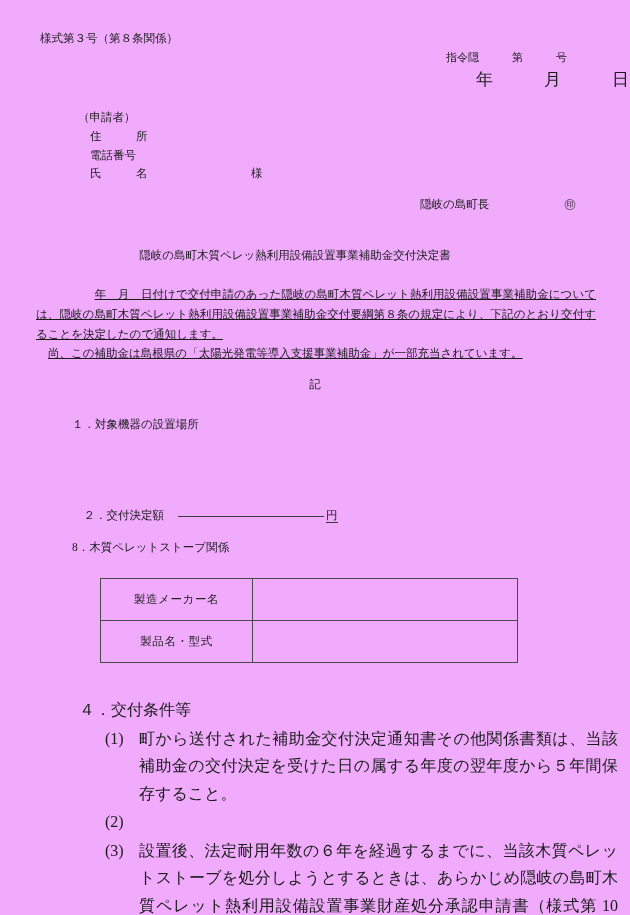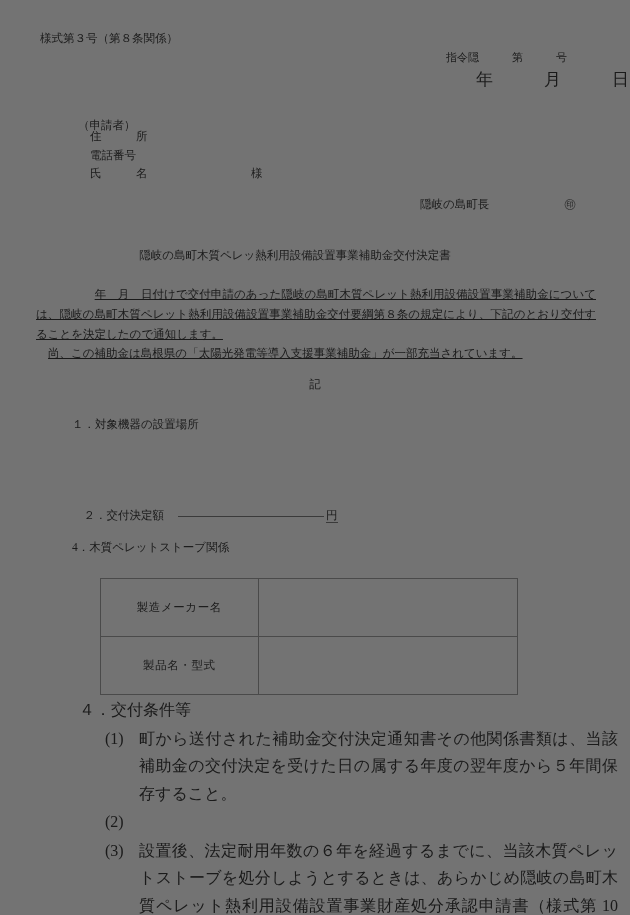--- a/index.html
+++ b/index.html
@@ -10,21 +10,21 @@
   }
   body {
     font-family: "Liberation Serif", "DejaVu Serif", serif;
     color: #1a1a1a;
   }
   .page {
     position: relative;
     width: 630px;
     height: 915px;
     margin: 0 auto;
-    background: #737373;
+    background: #f0abfc;
     overflow: hidden;
     font-size: 11.5px;
     line-height: 1.0;
   }
 
   
   .abs { position: absolute; white-space: pre; }
 
   
   .form-no {
@@ -40,21 +40,20 @@
   .doc-date {
     left: 476px;
     top: 71px;
     font-size: 17px;
   }
 
   
   .applicant-label {
     left: 78px;
     top: 112px;
-    margin-top: 8px;
   }
   .addr-row    { left: 90px; top: 131px; text-align: center; }
   .tel-row     { left: 90px; top: 150px; }
   .name-row    { left: 90px; top: 168px; }
   .name-suffix { left: 251px; top: 168px; }
 
   
   .issuer {
     left: 420px;
     top: 199px;
@@ -121,21 +120,21 @@
     position: absolute;
     left: 100px;
     top: 578px;
     width: 418px;
     border-collapse: collapse;
     font-size: 11.5px;
   }
   .equip-table td {
     border: 1px solid #4a4a4a;
     height: 41px;
-    padding: 8px;
+    padding: 0;
   }
   .equip-table .col-label {
     width: 152px;
     text-align: center;
     letter-spacing: 0.05em;
   }
   .equip-table .col-value {
     width: 266px;
   }
 
@@ -196,21 +195,21 @@
   </div>
 
   <div class="abs ki-mark">記</div>
 
   <div class="abs item-1">１．対象機器の設置場所</div>
 
   <div class="abs item-2">
     <span>２．交付決定額</span><span class="amount-line"></span><span class="amount-unit">円</span>
   </div>
 
-  <div class="abs item-3">4．木質ペレットストーブ関係</div>
+  <div class="abs item-3">8．木質ペレットストーブ関係</div>
 
   <table class="equip-table">
     <tbody>
       <tr>
         <td class="col-label">製造メーカー名</td>
         <td class="col-value"></td>
       </tr>
       <tr>
         <td class="col-label">製品名・型式</td>
         <td class="col-value"></td>

